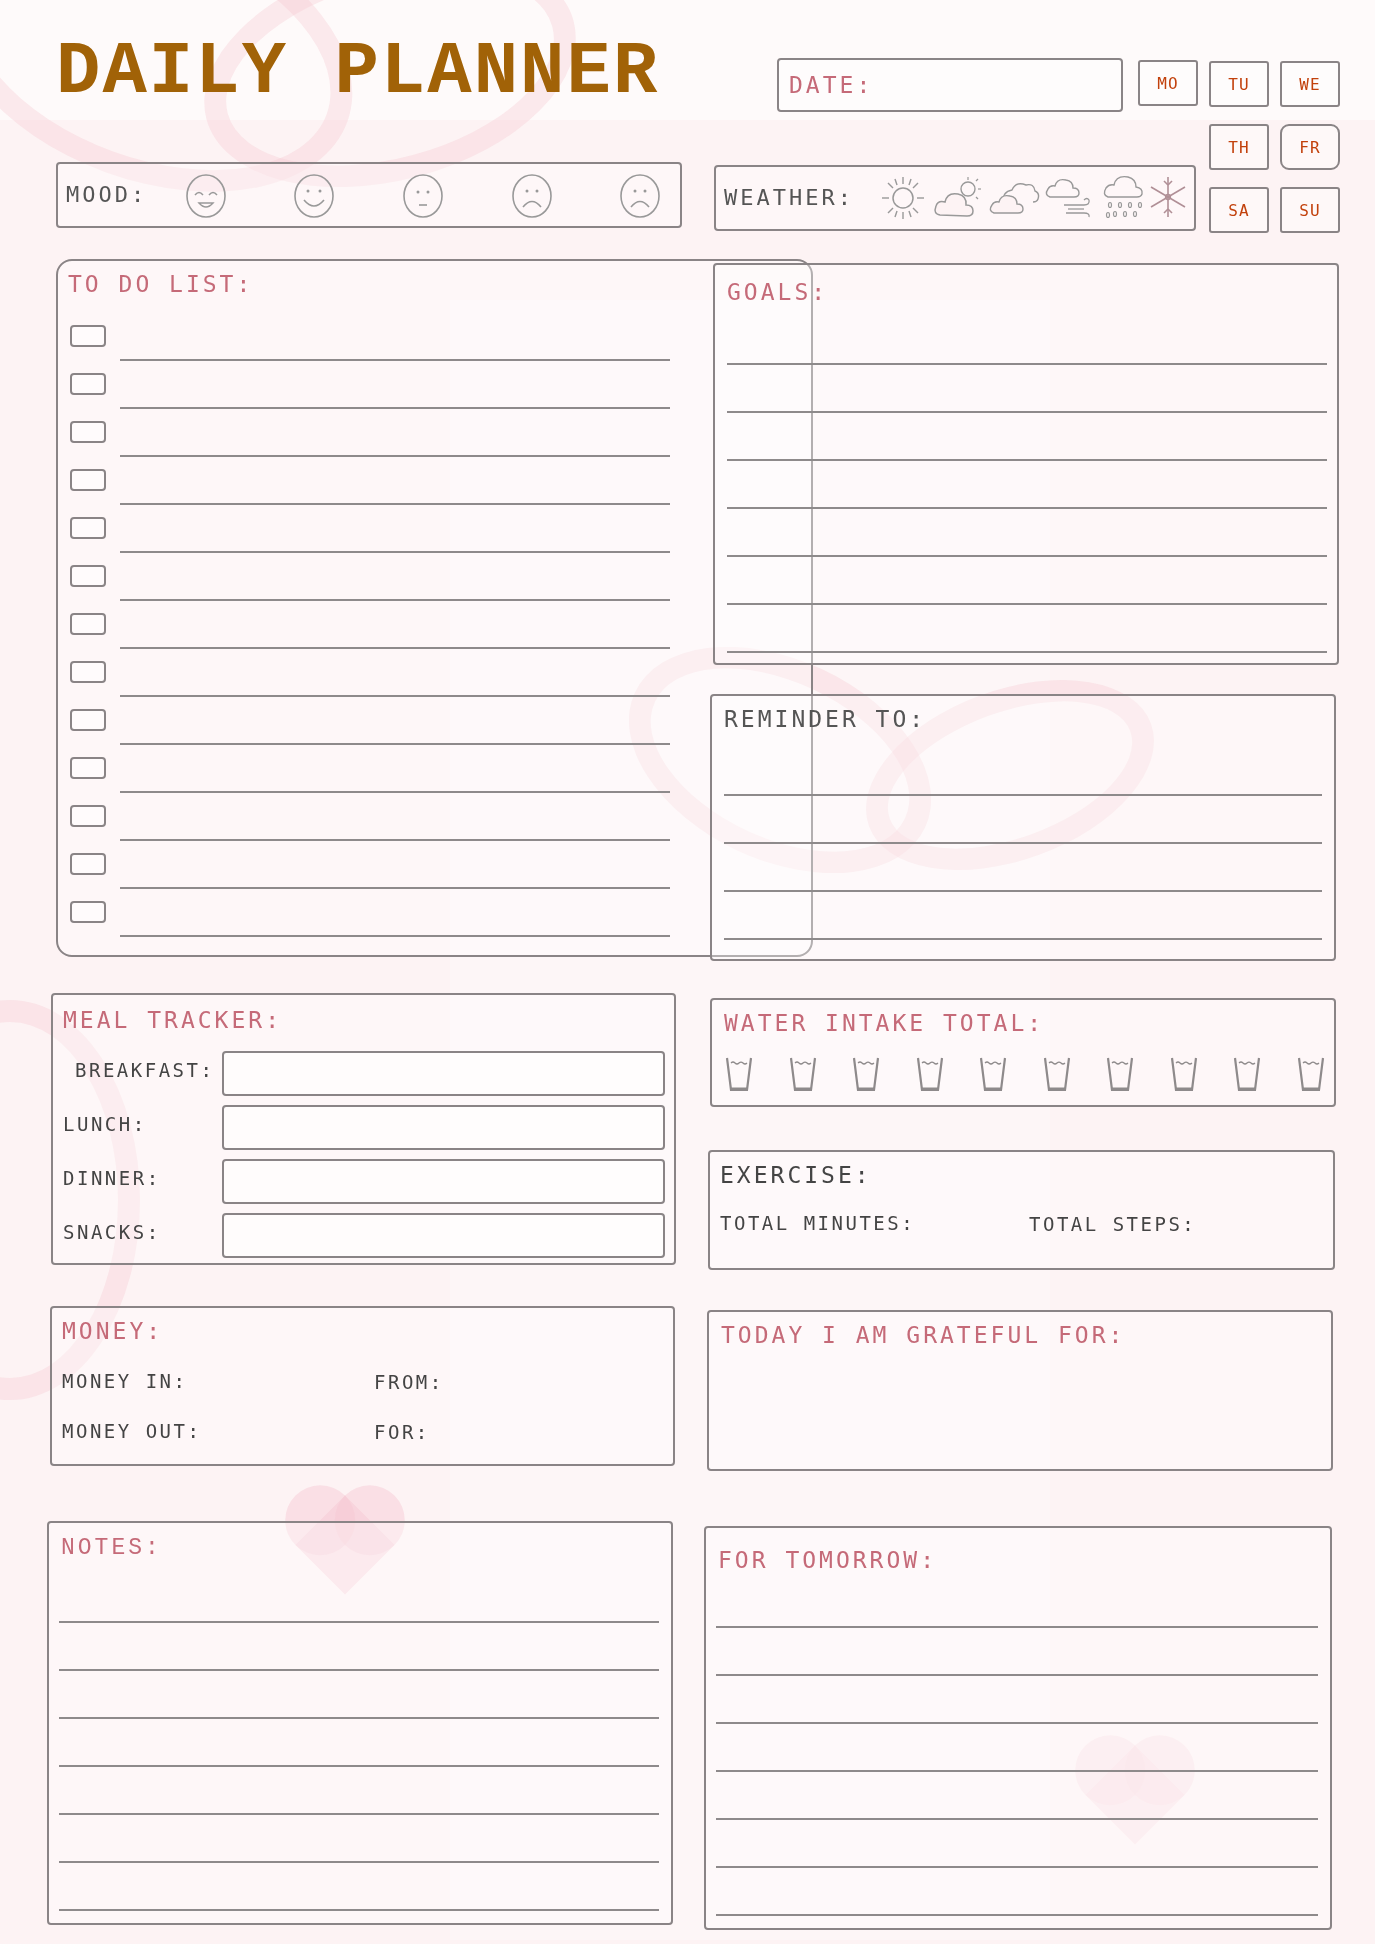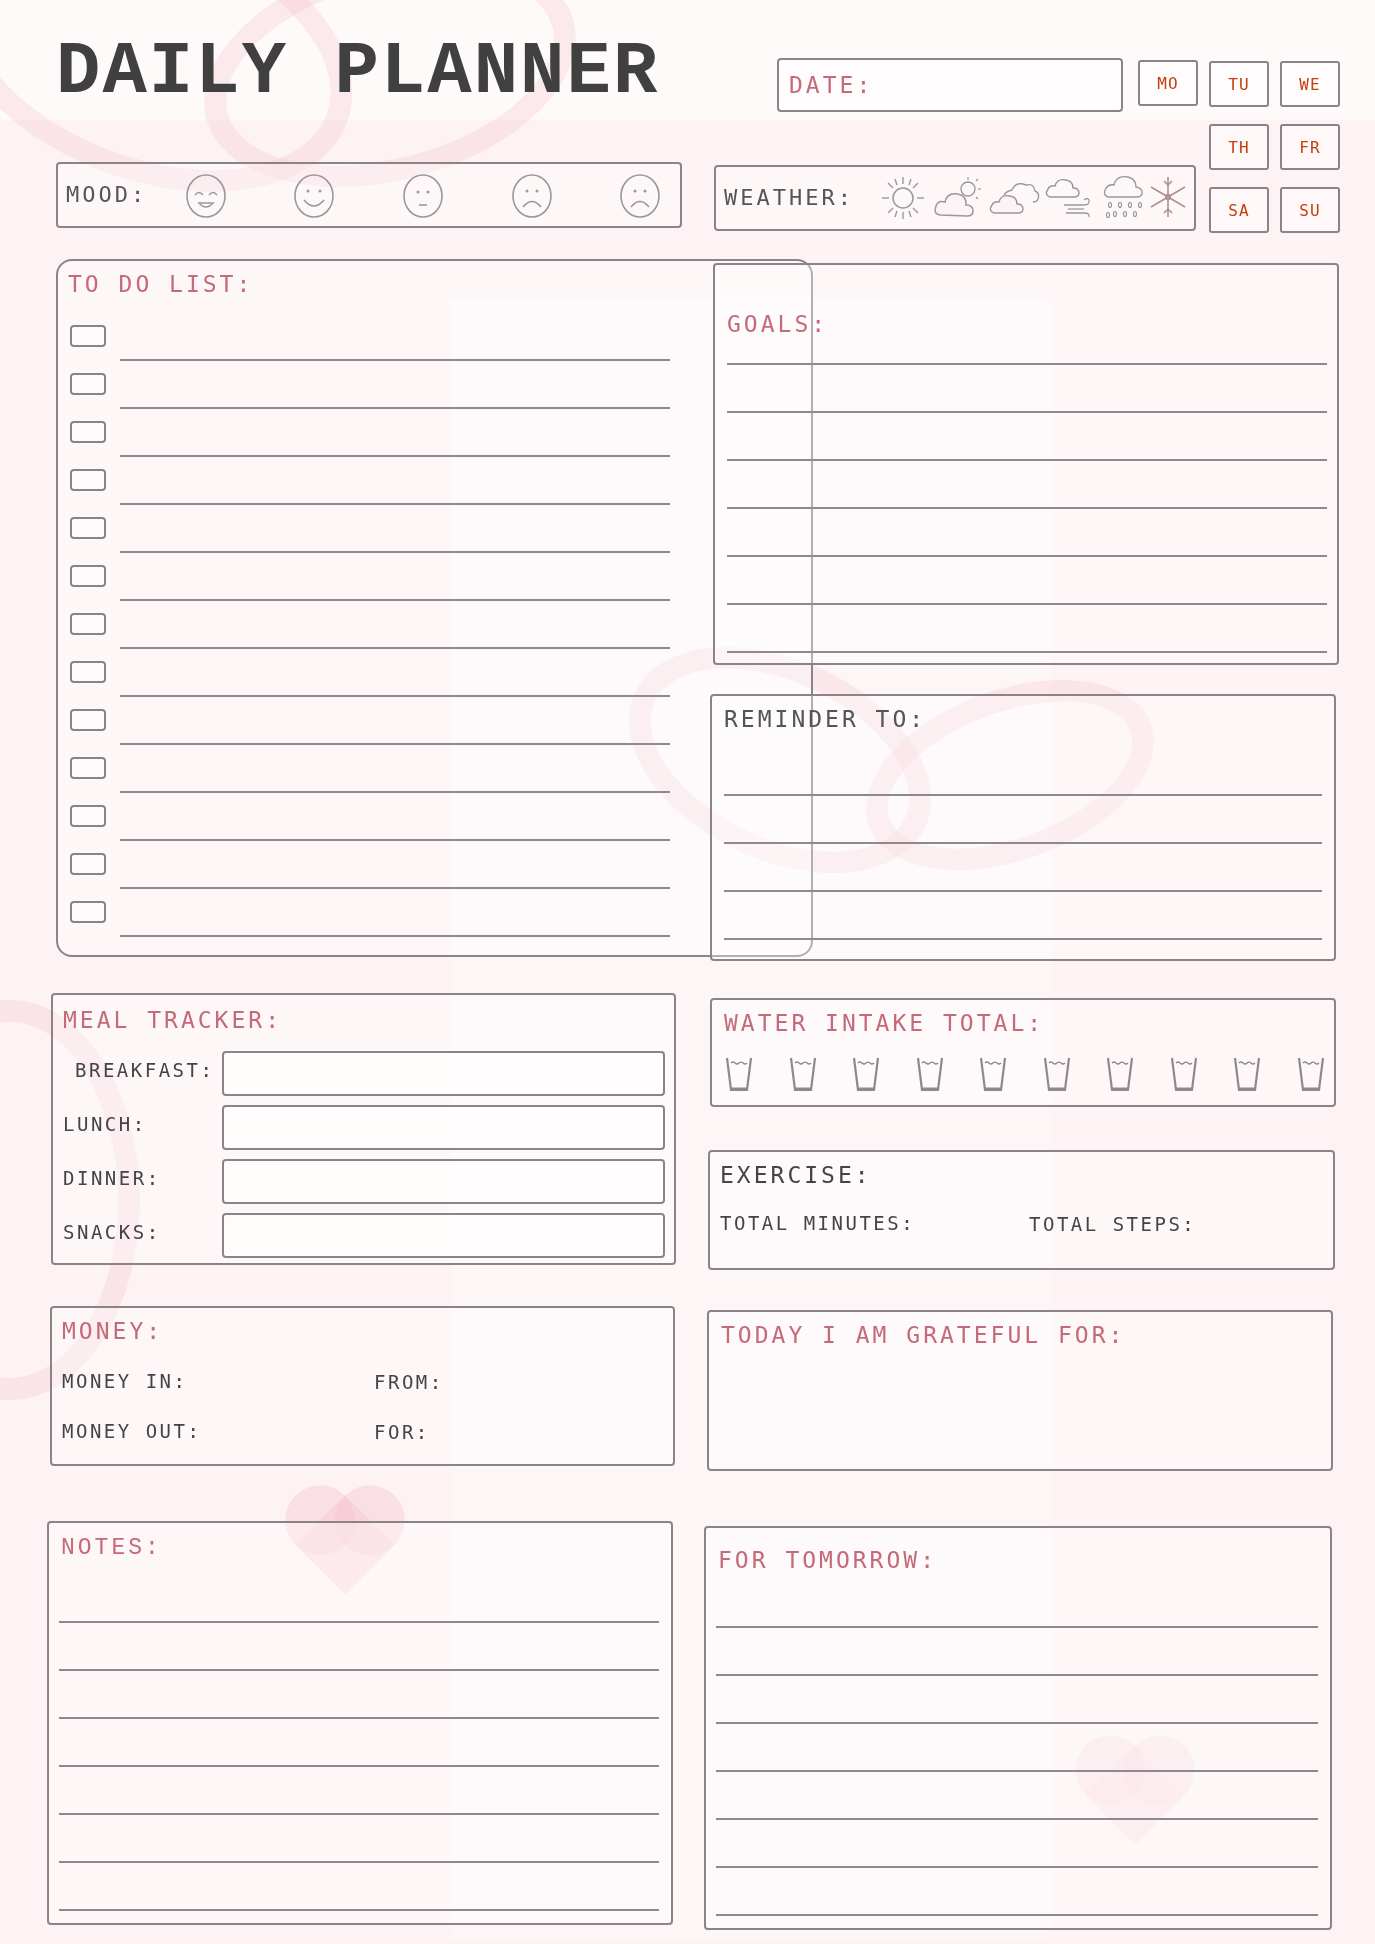--- a/index.html
+++ b/index.html
@@ -20,21 +20,21 @@
   .box {
     position: absolute;
     border: 2px solid #8a8486;
     border-radius: 4px;
     background: rgba(255,255,255,0.35);
   }
   .title {
     position: absolute; left: 56px; top: 30px;
     font-family: "Liberation Mono", "DejaVu Sans Mono", monospace;
     font-weight: bold; font-size: 74px; letter-spacing: 2px;
-    color: #404040;
+    color: #a16207;
   }
   .label-pink { color: #c56a78; font-size: 23px; letter-spacing: 3px; position: absolute; }
   .label-gray { color: #555; font-size: 23px; letter-spacing: 3px; position: absolute; }
   .field-label { color: #444; font-size: 19px; letter-spacing: 2.5px; position: absolute; }
   .rule { position: absolute; height: 2px; background: #8e8a8b; }
   .checkbox { position: absolute; width: 36px; height: 22px; border: 2px solid #8a8486; border-radius: 4px; background: rgba(255,255,255,0.5); }
   .day {
     position: absolute; width: 60px; height: 46px;
     border: 2px solid #8a8486; border-radius: 3px;
     display: flex; align-items: center; justify-content: center;
@@ -61,21 +61,21 @@
 <div class="title">DAILY PLANNER</div>
 
 <div class="box" style="left:777px;top:58px;width:346px;height:54px;">
   <span class="label-pink" style="left:10px;top:12px;font-size:23px;">DATE:</span>
 </div>
 
 <div class="day" style="left:1138px;top:60px;">MO</div>
 <div class="day" style="left:1209px;top:61px;">TU</div>
 <div class="day" style="left:1280px;top:61px;">WE</div>
 <div class="day" style="left:1209px;top:124px;">TH</div>
-<div class="day" style="left:1280px;top:124px;">FR</div>
+<div class="day" style="left:1280px;top:124px;border-radius:9px;">FR</div>
 <div class="day" style="left:1209px;top:187px;text-align:right;">SA</div>
 <div class="day" style="left:1280px;top:187px;">SU</div>
 
 <div class="box" style="left:56px;top:162px;width:626px;height:66px;">
   <span class="label-gray" style="left:8px;top:18px;font-size:22px;">MOOD:</span>
 
   <svg class="icon" style="left:126px;top:8px" width="44" height="48" viewBox="0 0 44 48">
     <ellipse cx="22" cy="24" rx="19" ry="21" fill="none" stroke="#999" stroke-width="1.6"></ellipse>
     <path d="M11 23 q4 -5 8 0 M25 23 q4 -5 8 0" fill="none" stroke="#999" stroke-width="1.5"></path>
     <path d="M15 31 q7 8 14 0 z" fill="none" stroke="#999" stroke-width="1.5"></path>
@@ -226,21 +226,21 @@
         <div class="rule" style="left: 62px; top: 626px; width: 550px;"></div>
       </div>
       <div>
         <div class="checkbox" style="left: 12px; top: 640px;"></div>
         <div class="rule" style="left: 62px; top: 674px; width: 550px;"></div>
       </div>
     </div>
 </div>
 
 <div class="box" style="left:713px;top:263px;width:626px;height:402px;">
-  <span class="label-pink" style="left:12px;top:14px;font-size:23px;margin-top:32px;">GOALS:</span>
+  <span class="label-pink" style="left:12px;top:14px;font-size:23px;">GOALS:</span>
   <div id="goals-lines">
       <div class="rule" style="left: 12px; top: 98px; width: 600px;"></div>
       <div class="rule" style="left: 12px; top: 146px; width: 600px;"></div>
       <div class="rule" style="left: 12px; top: 194px; width: 600px;"></div>
       <div class="rule" style="left: 12px; top: 242px; width: 600px;"></div>
       <div class="rule" style="left: 12px; top: 290px; width: 600px;"></div>
       <div class="rule" style="left: 12px; top: 338px; width: 600px;"></div>
       <div class="rule" style="left: 12px; top: 386px; width: 600px;"></div>
     </div>
 </div>

